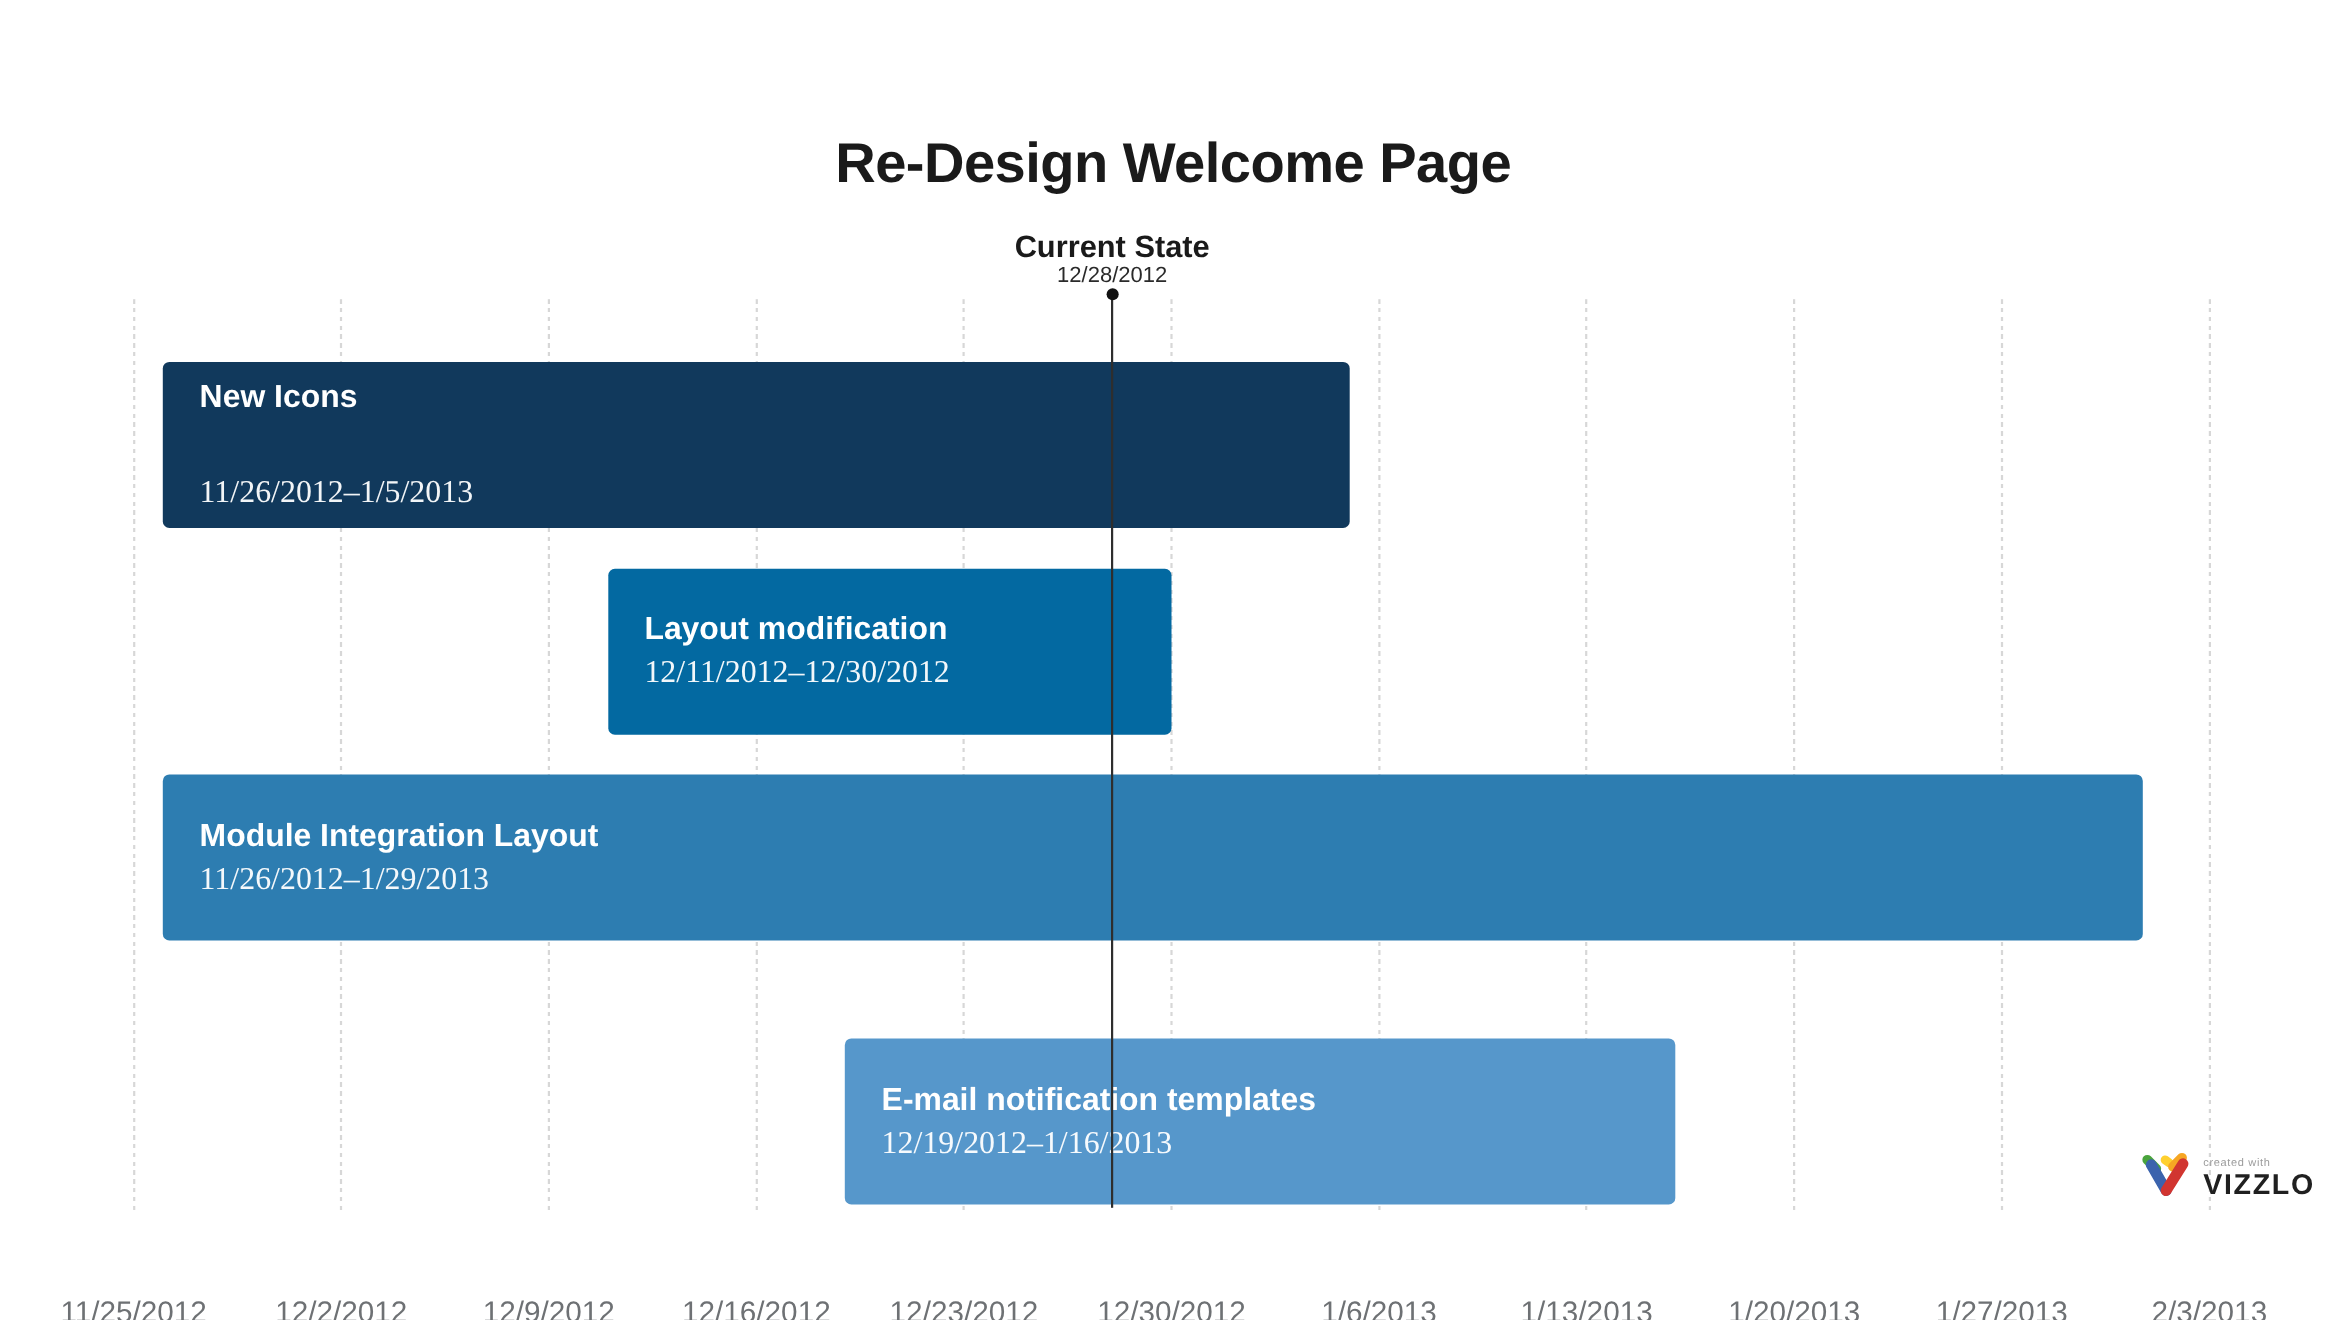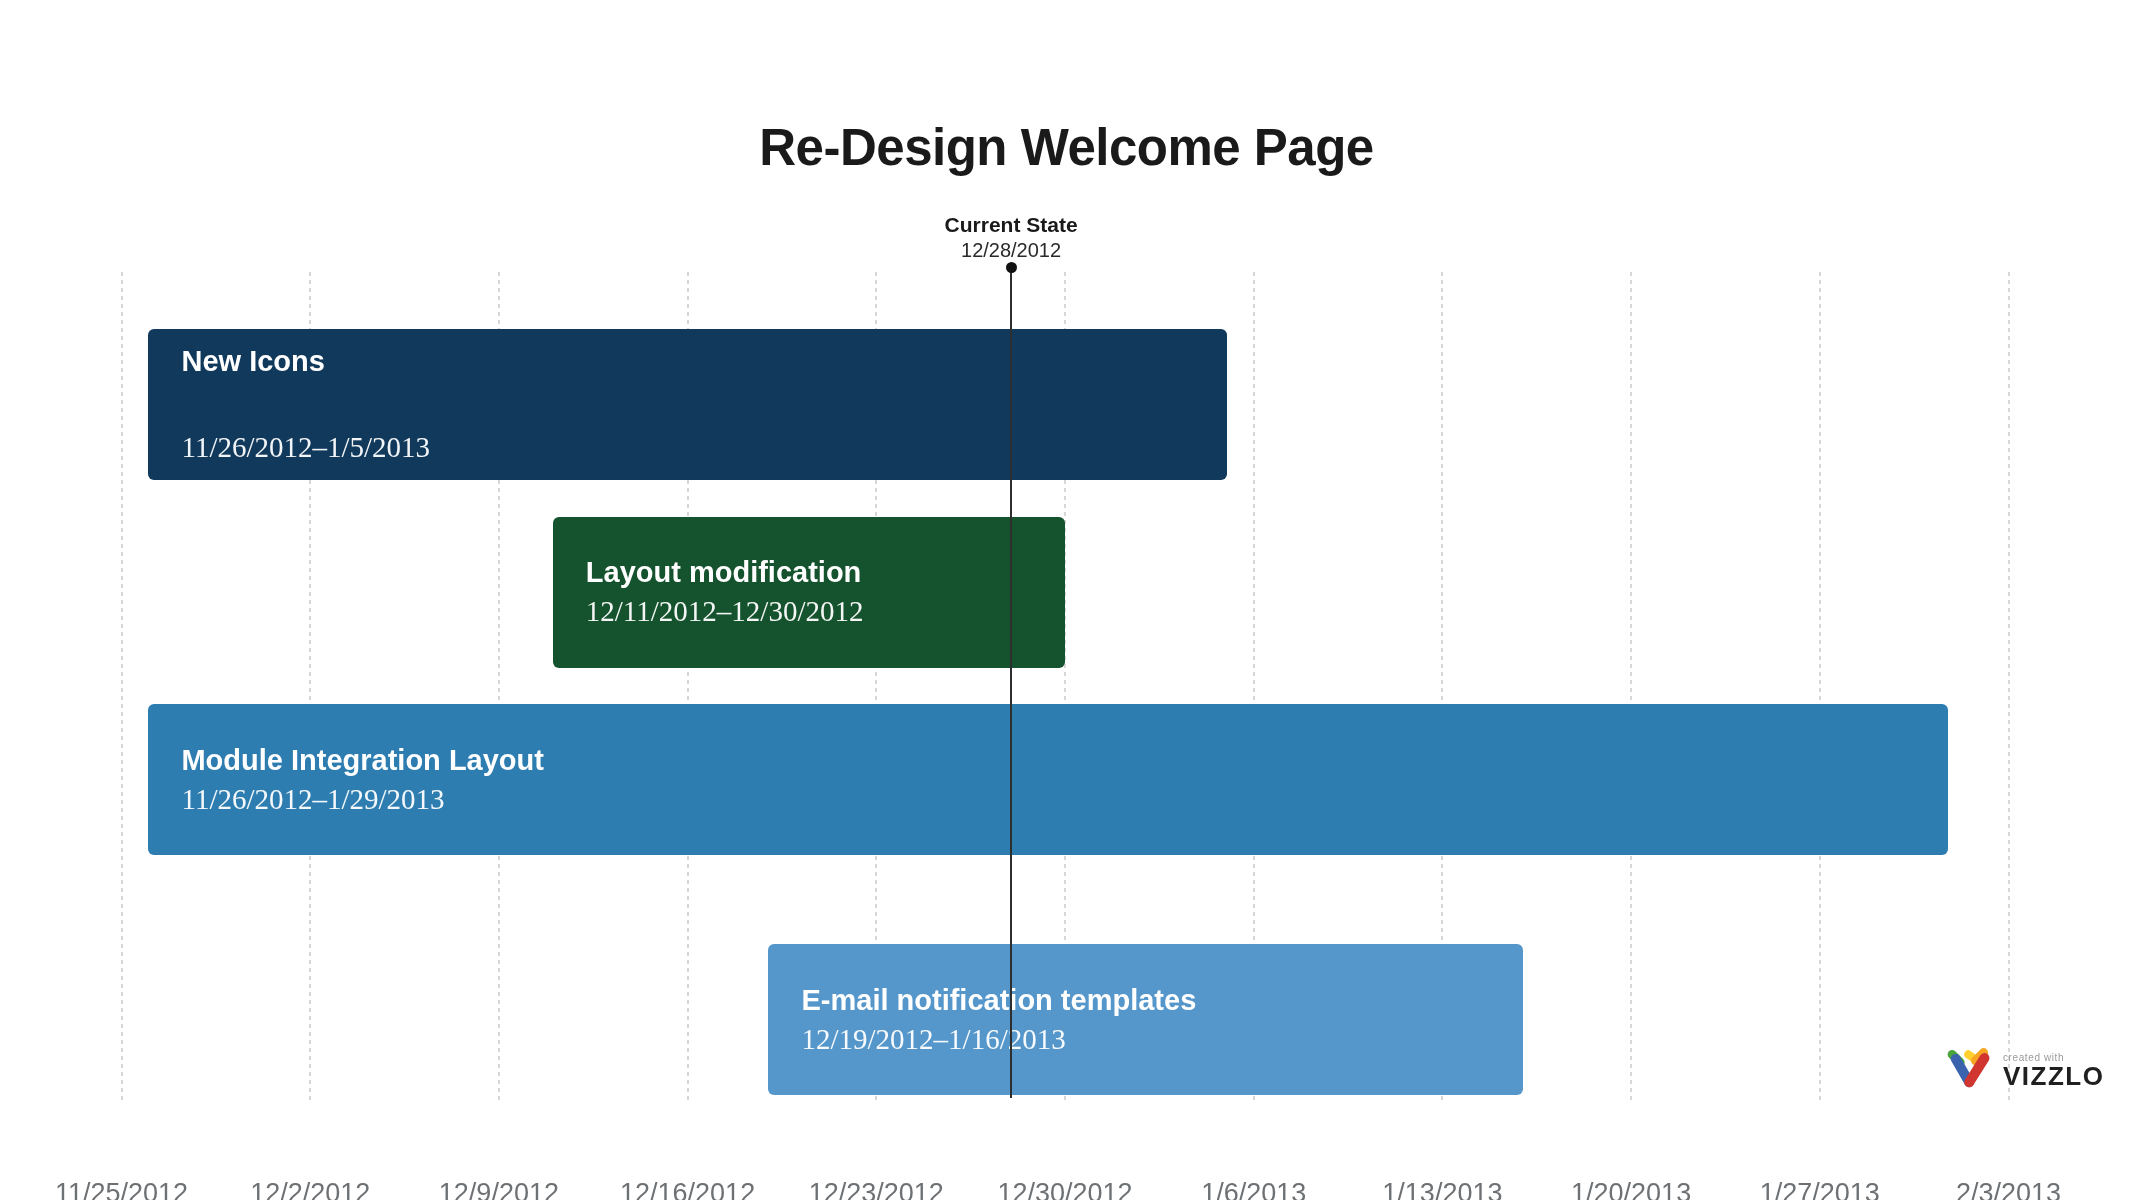--- a/index.html
+++ b/index.html
@@ -22,21 +22,21 @@
     font-size:27px;color:#6e7174;white-space:nowrap;
   }
   .bar{
     position:absolute;height:151px;border-radius:6px;box-sizing:border-box;
     display:flex;flex-direction:column;justify-content:center;
     padding-left:33px;color:#ffffff;
   }
   .bar-label{font-size:29px;font-weight:700;line-height:39px;white-space:nowrap;}
   .bar-dates{font-size:29px;font-weight:400;line-height:39px;color:rgba(255,255,255,0.95);white-space:nowrap;font-family:Liberation Serif, serif;}
   .milestone-label{position:absolute;top:212px;transform:translateX(-50%);text-align:center;white-space:nowrap;}
-  .ms-title{font-size:21px;font-weight:700;color:#1a1a1a;line-height:26px;}
+  .ms-title{font-size:28px;font-weight:700;color:#1a1a1a;line-height:26px;}
   .ms-date{font-size:20px;font-weight:400;color:#2a2a2a;line-height:24px;}
   .milestone-line{position:absolute;top:267px;height:831px;width:2px;background:#2e2e2e;}
   .milestone-dot{position:absolute;top:262px;width:11px;height:11px;border-radius:50%;background:#111111;}
   .watermark{position:absolute;left:1944px;top:1045px;display:flex;align-items:flex-start;cursor:pointer;}
   .wm-mark{display:block;}
   .wm-text{margin-left:5px;display:flex;flex-direction:column;}
   .wm-created{font-size:10px;color:#9b9b9b;letter-spacing:0.6px;margin-top:7px;}
   .wm-brand{font-size:26px;font-weight:700;color:#202020;letter-spacing:1.5px;line-height:26px;}
 </style>
 </head>
@@ -64,21 +64,21 @@
     <div class="gridline" style="left: 1630.1px;"></div>
     <div class="tick-label" style="left: 1631.1px;">1/20/2013</div>
     <div class="gridline" style="left: 1818.8px;"></div>
     <div class="tick-label" style="left: 1819.8px;">1/27/2013</div>
     <div class="gridline" style="left: 2007.5px;"></div>
     <div class="tick-label" style="left: 2008.5px;">2/3/2013</div>
     <div class="bar" style="left: 148.457px; width: 1078.29px; top: 329px; background: rgb(17, 57, 92); gap: 47px;">
       <div class="bar-label">New Icons</div>
       <div class="bar-dates">11/26/2012–1/5/2013</div>
     </div>
-    <div class="bar" style="left: 552.814px; width: 512.186px; top: 516.5px; background: #14532d;">
+    <div class="bar" style="left: 552.814px; width: 512.186px; top: 516.5px; background: #0369a1;">
       <div class="bar-label">Layout modification</div>
       <div class="bar-dates">12/11/2012–12/30/2012</div>
     </div>
     <div class="bar" style="left: 148.457px; width: 1800px; top: 704px; background: rgb(45, 125, 177);">
       <div class="bar-label">Module Integration Layout</div>
       <div class="bar-dates">11/26/2012–1/29/2013</div>
     </div>
     <div class="bar" style="left: 768.471px; width: 754.8px; top: 944px; background: rgb(86, 151, 203);">
       <div class="bar-label">E-mail notification templates</div>
       <div class="bar-dates">12/19/2012–1/16/2013</div>

